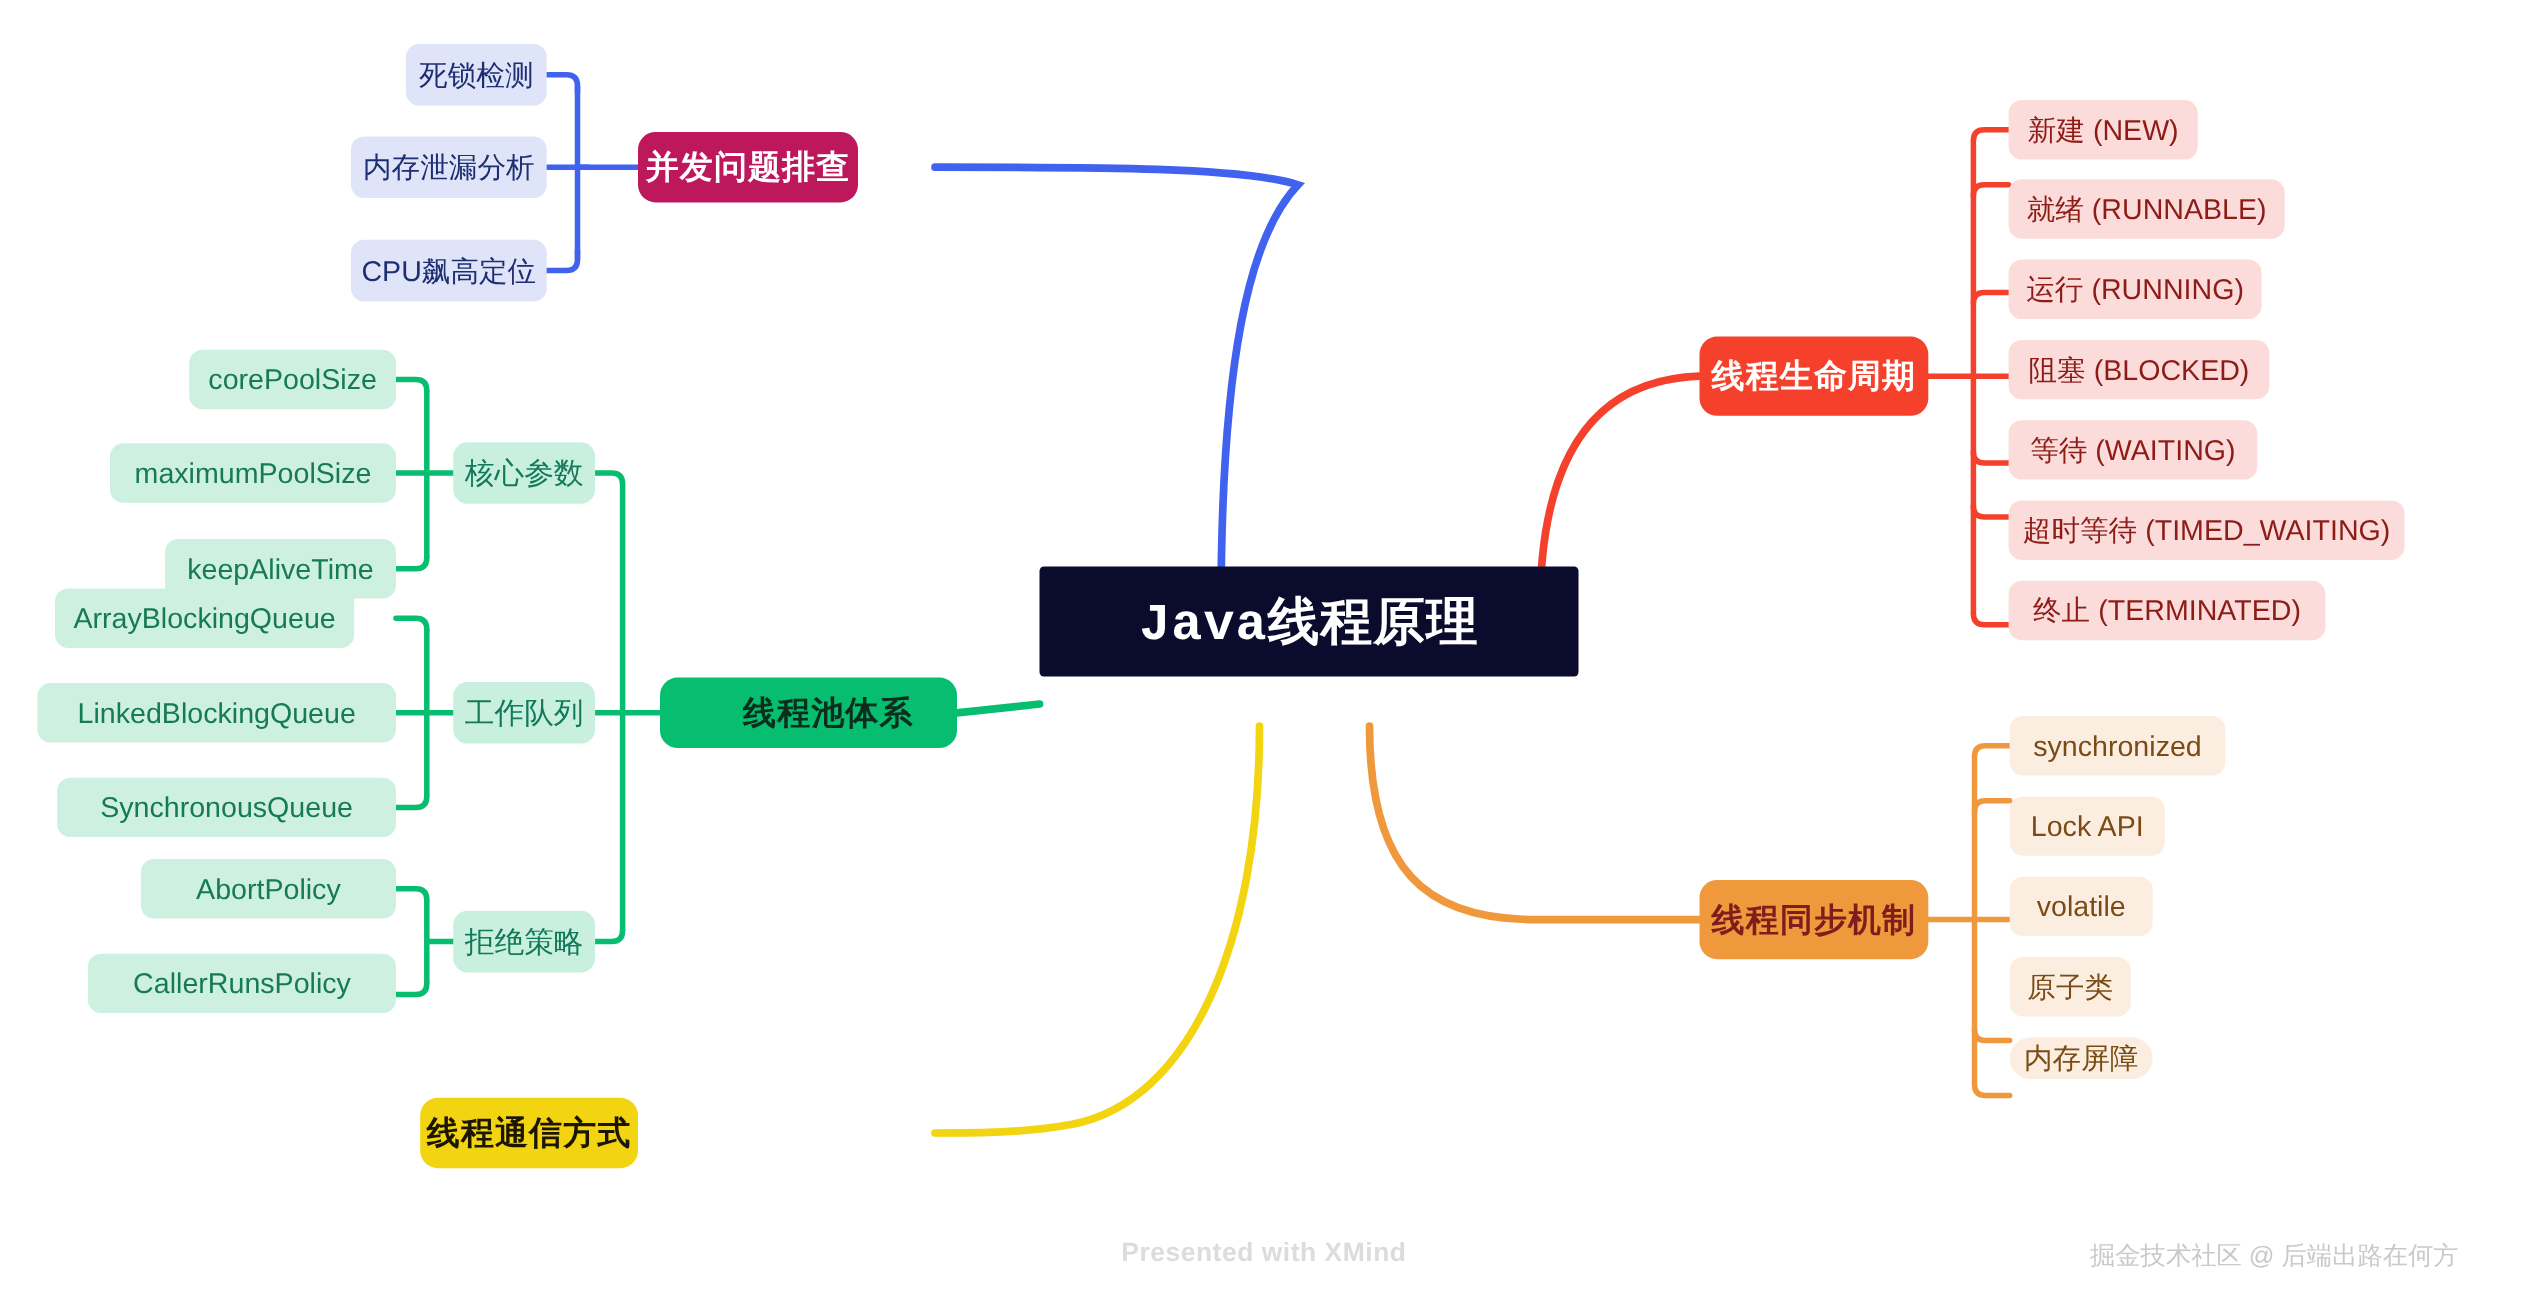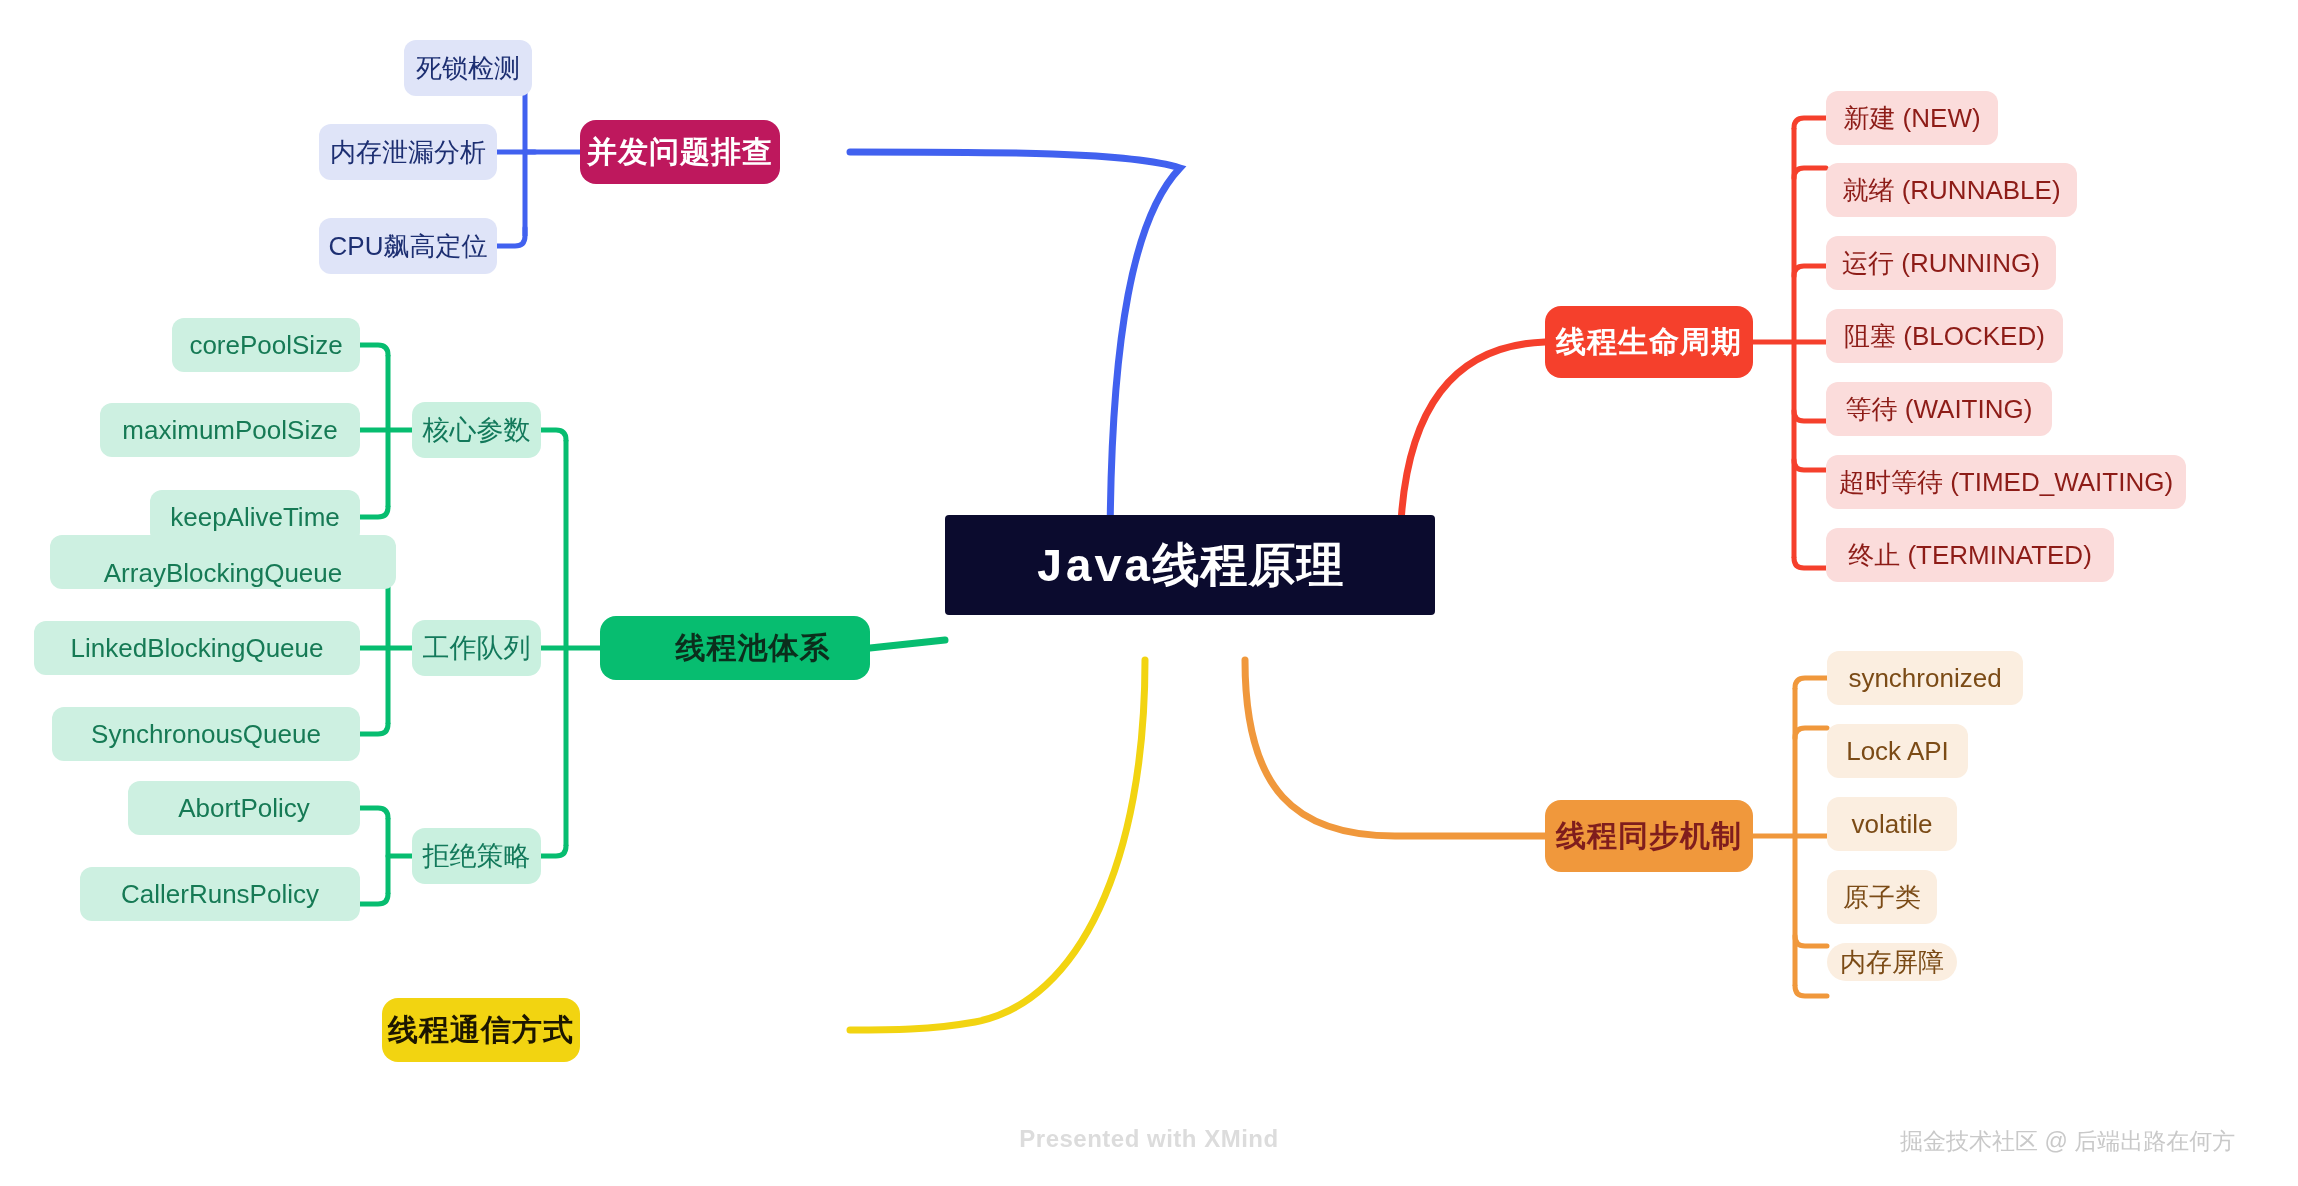--- a/index.html
+++ b/index.html
@@ -112,21 +112,21 @@
   </svg>
 
   <div class="node root" style="left:945px;top:515px;width:490px;height:100px;">
     <span>Java线程原理</span>
   </div>
 
   <div class="node main blue" style="left:580px;top:120px;width:200px;height:64px;">
     <span>并发问题排查</span>
   </div>
 
-  <div class="node leaf bluel" style="left:369px;top:40px;width:128px;height:56px;margin-left:35px;">
+  <div class="node leaf bluel" style="left:369px;top:40px;width:128px;height:56px;">
     <span>死锁检测</span>
   </div>
   <div class="node leaf bluel" style="left:319px;top:124px;width:178px;height:56px;text-align:center;">
     <span>内存泄漏分析</span>
   </div>
   <div class="node leaf bluel" style="left:319px;top:218px;width:178px;height:56px;">
     <span>CPU飙高定位</span>
   </div>
 
   <div class="node main green" style="left:600px;top:616px;width:270px;height:64px;">
@@ -142,21 +142,21 @@
   <div class="node leaf greenl" style="left:100px;top:403px;width:260px;height:54px;">
     <span>maximumPoolSize</span>
   </div>
   <div class="node leaf greenl" style="left:150px;top:490px;width:210px;height:54px;">
     <span>keepAliveTime</span>
   </div>
 
   <div class="node mid greenmid" style="left:412px;top:620px;width:129px;height:56px;">
     <span>工作队列</span>
   </div>
-  <div class="node leaf greenl" style="left:50px;top:535px;width:346px;height:54px;align-items:flex-end;">
+  <div class="node leaf greenl" style="left:50px;top:535px;width:272px;height:54px;">
     <span>ArrayBlockingQueue</span>
   </div>
   <div class="node leaf greenl" style="left:34px;top:621px;width:326px;height:54px;">
     <span>LinkedBlockingQueue</span>
   </div>
   <div class="node leaf greenl" style="left:52px;top:707px;width:308px;height:54px;">
     <span>SynchronousQueue</span>
   </div>
 
   <div class="node mid greenmid" style="left:412px;top:828px;width:129px;height:56px;">

